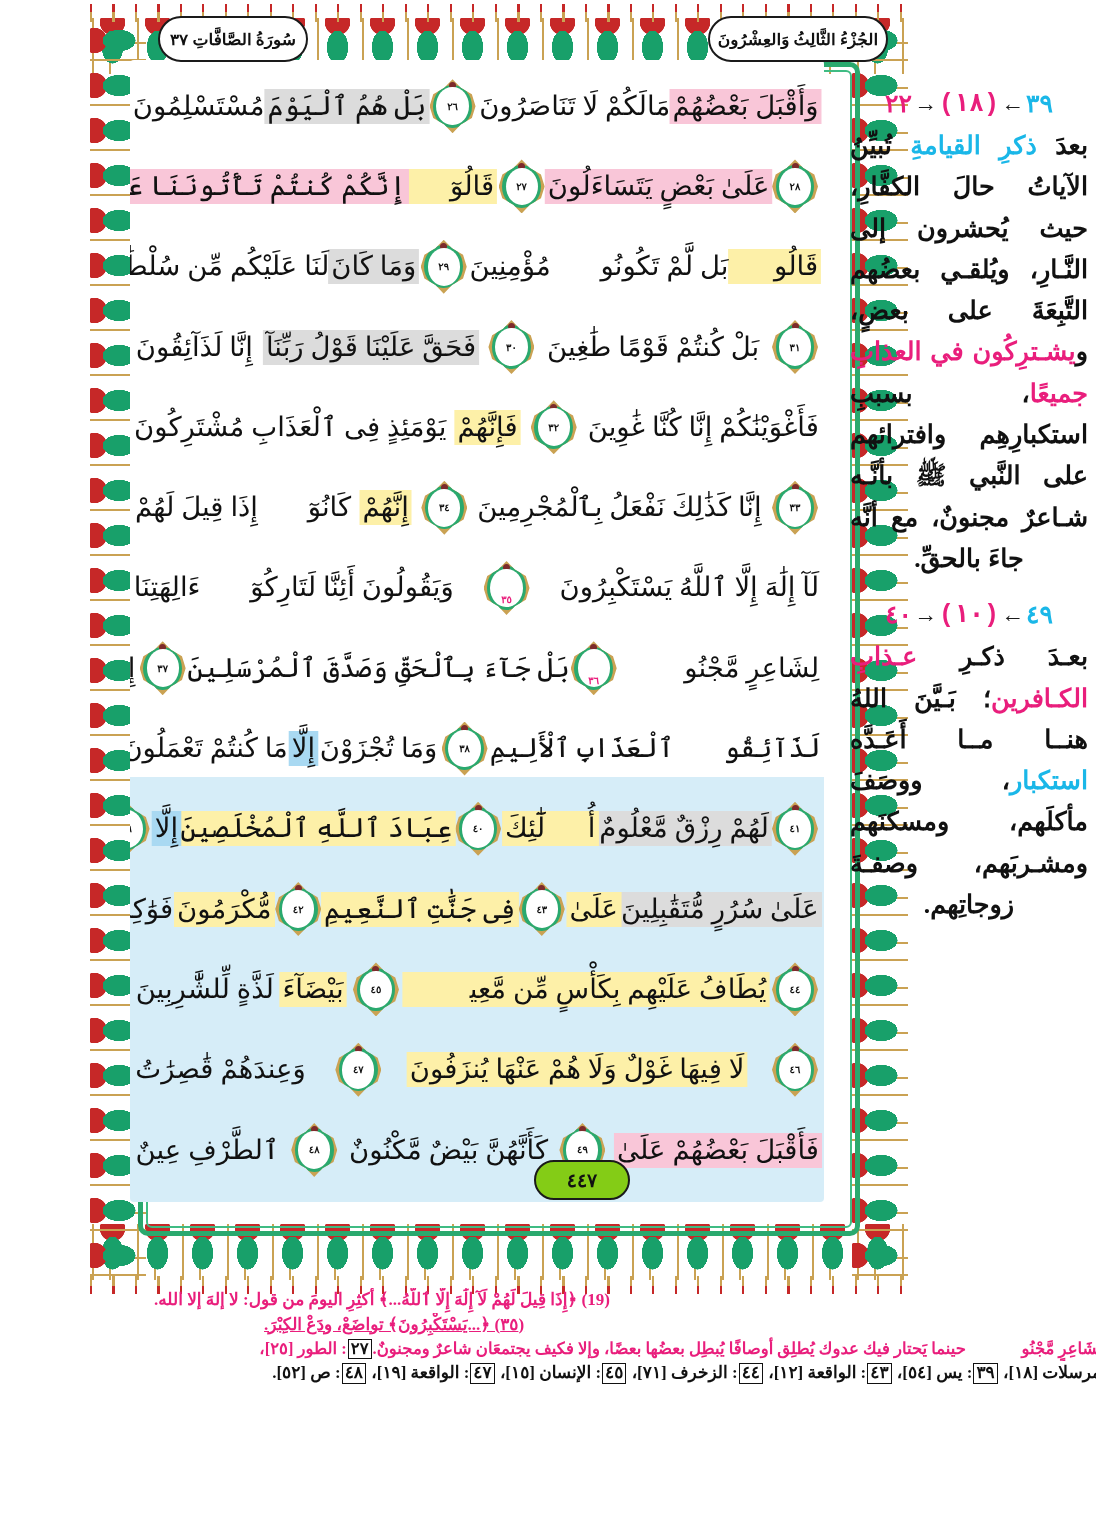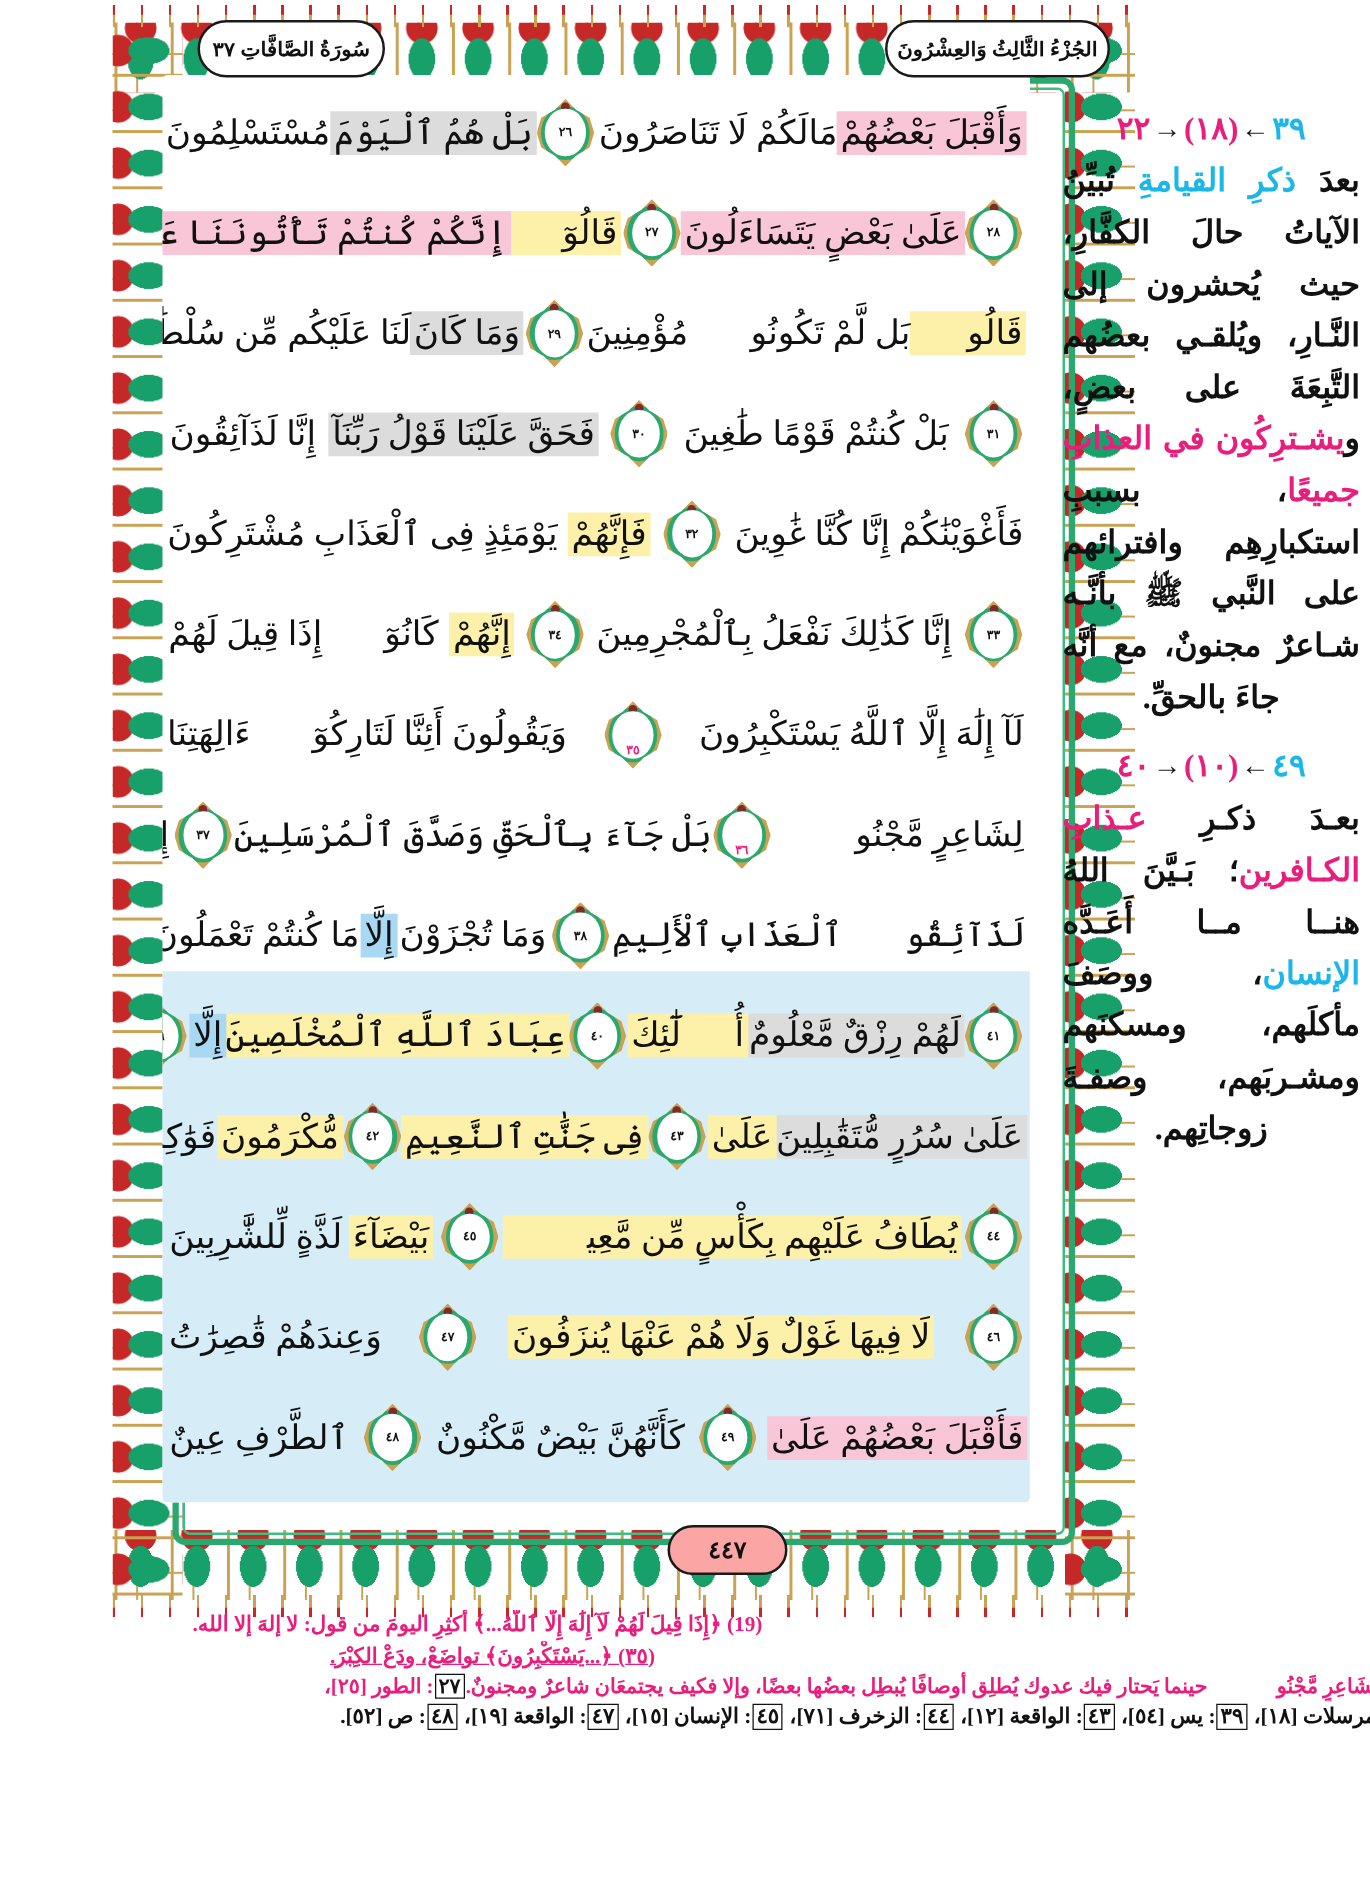--- a/index.html
+++ b/index.html
@@ -229,24 +229,24 @@
     color: #111;
     font-family: "Liberation Serif", "DejaVu Serif", serif;
   }
   .aya-mark.pink-num .num { color: #e91e7c; margin-top: 24px; }
 
   
   .page-num {
     position: absolute;
     left: 50%;
     transform: translateX(-50%);
-    top: 1220px;
+    top: 1160px;
     width: 96px;
     height: 40px;
-    background: #fca5a5;
+    background: #84cc16;
     border: 2.2px solid #1a1a1a;
     border-radius: 20px;
     display: flex;
     align-items: center;
     justify-content: center;
     z-index: 14;
   }
   .page-num span {
     font-size: 19px;
     font-weight: 700;
@@ -269,21 +269,21 @@
     align-items: center;
     justify-content: center;
     gap: 2px;
     font-size: 25px;
     font-weight: 700;
     margin-bottom: 6px;
     letter-spacing: 0px;
   }
   .sb-range .from  { color: #e91e7c; }
   .sb-range .to    { color: #1ab7e8; }
-  .sb-range .count { color: #e91e7c; }
+  .sb-range .count { color: #e91e7c; font-family: Liberation Mono, monospace; }
   .sb-range .arrow { color: #1a1a1a; font-size: 23px; }
 
   .sb-body {
     font-family: "Liberation Serif", "DejaVu Serif", serif;
     font-size: 25.5px;
     line-height: 1.62;
     color: #111111;
     font-weight: 700;
     text-align: justify;
     text-align-last: center;
@@ -588,21 +588,21 @@
         <div class="sb-body"><span>بعدَ </span><span class="cyan">ذكرِ القيامةِ</span><span> تُبيِّنُ الآياتُ حالَ الكفَّارِ، حيث يُحشرون إلى النَّـارِ، ويُلقـي بعضُهم التَّبِعَةَ على بعضٍ، و</span><span class="magenta">يشـترِكُون في العذابِ جميعًا</span><span>، بسببِ استكبارِهِم وافترائهم على النَّبي ﷺ بأنَّـه شـاعرٌ مجنونٌ، مع أنَّه جاءَ بالحقِّ.</span></div>
       </div>
       <div class="sb-section sb-section-2">
         <div class="sb-range">
           <span class="from">٤٠</span>
           <span class="arrow">→</span>
           <span class="count">(١٠)</span>
           <span class="arrow">←</span>
           <span class="to">٤٩</span>
         </div>
-        <div class="sb-body"><span>بعـدَ ذكـرِ </span><span class="magenta">عـذابِ الكـافرين</span><span>؛ بَـيَّنَ اللهُ هنــا مــا أَعَـدَّه </span><span class="cyan">الإنسان</span><span>، ووصَفَ مأكلَهم، ومسكنَهم ومشـربَهم، وصفـةَ زوجاتِهم.</span></div>
+        <div class="sb-body"><span>بعـدَ ذكـرِ </span><span class="magenta">عـذابِ الكـافرين</span><span>؛ بَـيَّنَ اللهُ هنــا مــا أَعَـدَّه </span><span class="cyan">استكبار</span><span>، ووصَفَ مأكلَهم، ومسكنَهم ومشـربَهم، وصفـةَ زوجاتِهم.</span></div>
       </div>
     </div>
 
   <div class="footnotes">
     <div class="fn-line fn-pink">(19) ﴿إِذَا قِيلَ لَهُمْ لَآ إِلَٰهَ إِلَّا ٱللَّهُ...﴾ أكثِرِ اليومَ من قول: لا إلهَ إلا الله.</div>
     <div class="fn-line fn-pink2">(٣٥) ﴿...يَسْتَكْبِرُونَ﴾ تواضَعْ، ودَعْ الكِبْرَ.</div>
     <div class="fn-line fn-pink3" id="fn-pink3"><span>(٣٦) ﴿لِشَاعِرٍ مَّجْنُونٍۭ﴾ حينما يَحتار فيك عدوك يُطلِق أوصافًا يُبطِل بعضُها بعضًا، وإلا فكيف يجتمعَان شاعرٌ ومجنونٌ.</span><span class="boxed">٢٧</span><span>: الطور [٢٥]،</span></div>
     <div class="fn-line fn-refs" id="fn-refs"><span class="boxed">٣٤</span><span>: المرسلات [١٨]، </span><span class="boxed">٣٩</span><span>: يس [٥٤]، </span><span class="boxed">٤٣</span><span>: الواقعة [١٢]، </span><span class="boxed">٤٤</span><span>: الزخرف [٧١]، </span><span class="boxed">٤٥</span><span>: الإنسان [١٥]، </span><span class="boxed">٤٧</span><span>: الواقعة [١٩]، </span><span class="boxed">٤٨</span><span>: ص [٥٢]. </span></div>
   </div>
 

